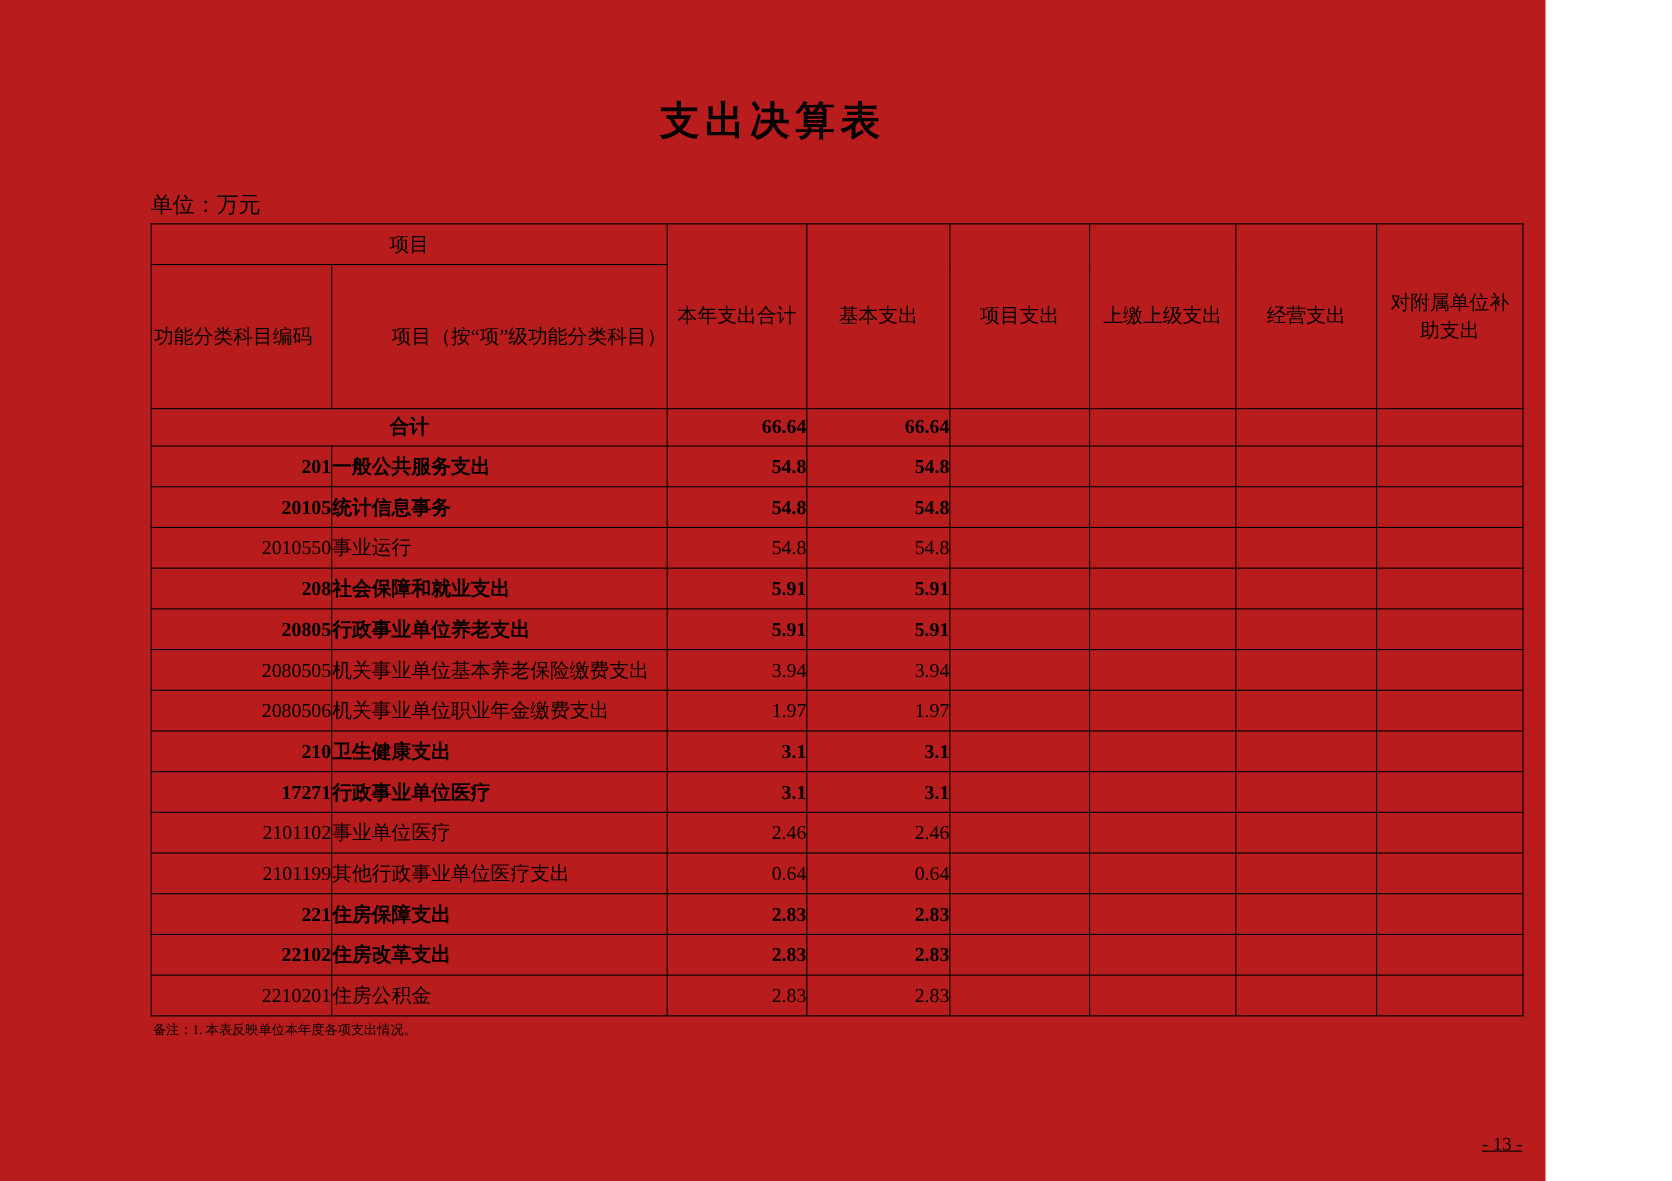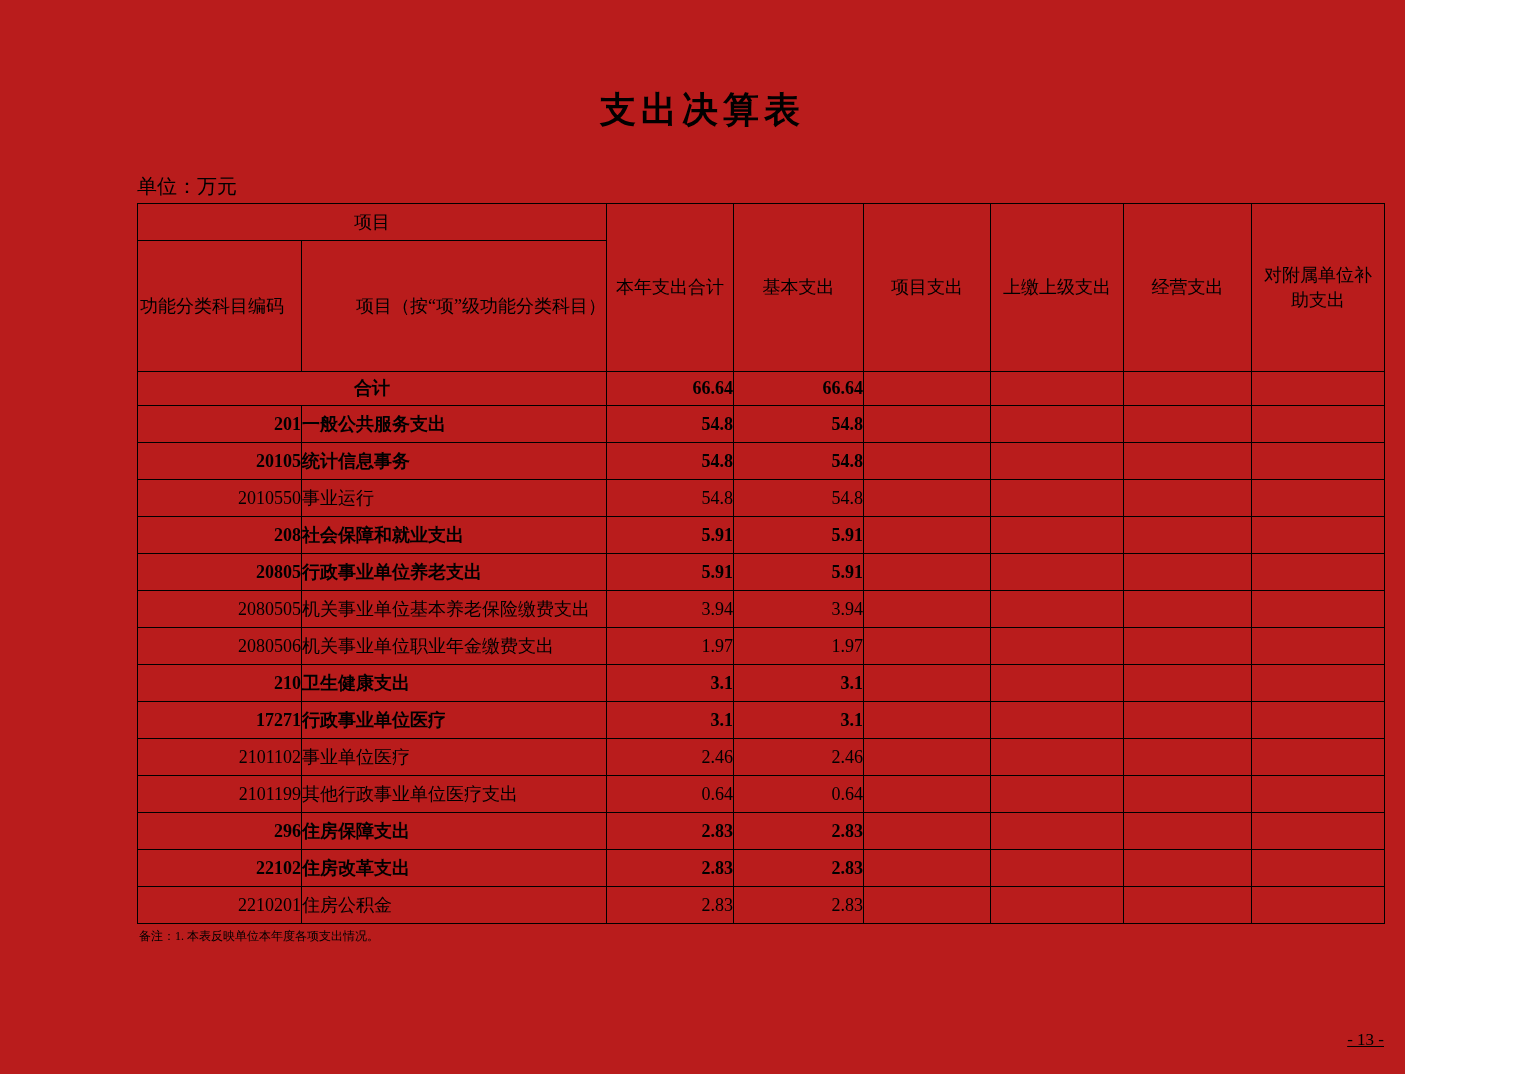--- a/index.html
+++ b/index.html
@@ -235,21 +235,21 @@
           <td class="cell-code">2101199</td>
           <td class="cell-name">其他行政事业单位医疗支出</td>
           <td class="cell-num">0.64</td>
           <td class="cell-num">0.64</td>
           <td class="cell-num"></td>
           <td class="cell-num"></td>
           <td class="cell-num"></td>
           <td class="cell-num"></td>
         </tr>
         <tr class="bold">
-          <td class="cell-code">296</td>
+          <td class="cell-code">221</td>
           <td class="cell-name">住房保障支出</td>
           <td class="cell-num">2.83</td>
           <td class="cell-num">2.83</td>
           <td class="cell-num"></td>
           <td class="cell-num"></td>
           <td class="cell-num"></td>
           <td class="cell-num"></td>
         </tr>
         <tr class="bold">
           <td class="cell-code">22102</td>

